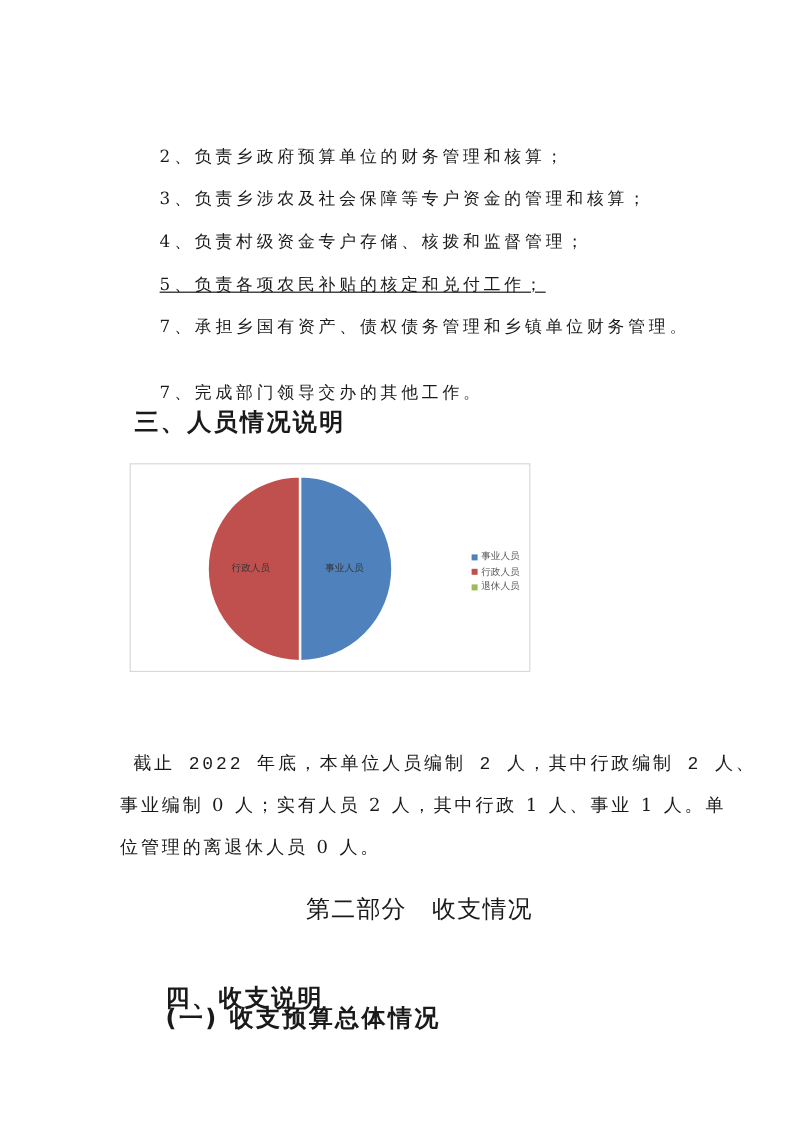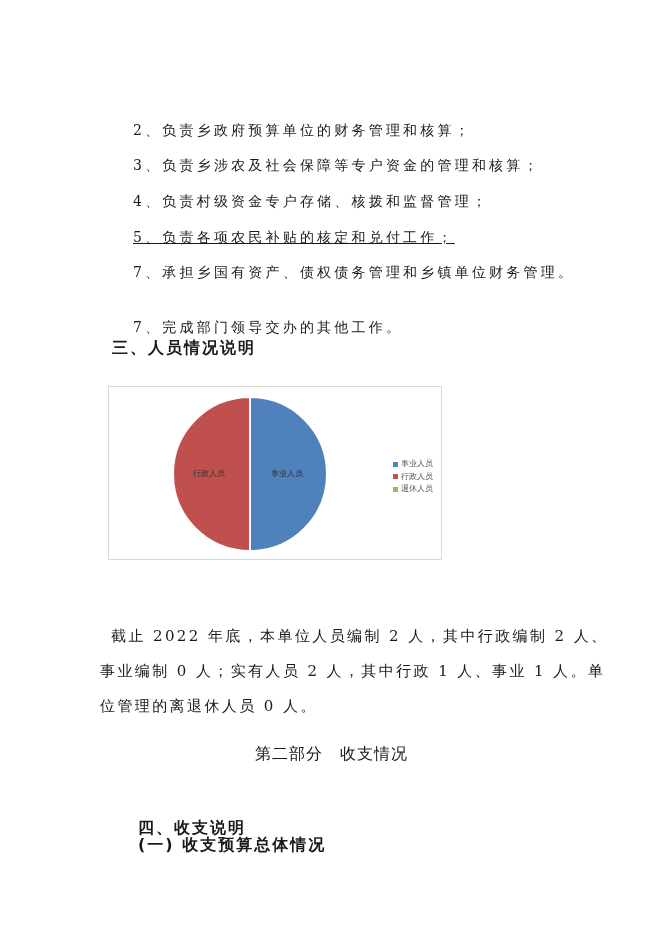--- a/index.html
+++ b/index.html
@@ -1,22 +1,22 @@
 <!DOCTYPE html>
 <html><head>
 <meta charset="utf-8">
 <style>
   html, body { margin:0; padding:0; background:#ffffff; }
   body { width:662px; height:936px; position:relative; overflow:hidden;
          font-family:"DejaVu Serif","Liberation Serif",serif; color:#1a1a1a; }
   .line { position:absolute; font-size:14px; letter-spacing:3.2px; white-space:nowrap; }
-  .heading { position:absolute; font-size:16px; font-weight:bold; letter-spacing:2px; white-space:nowrap;
+  .heading { position:absolute; font-size:20px; font-weight:bold; letter-spacing:2px; white-space:nowrap;
              font-family:"DejaVu Sans","Liberation Sans",sans-serif; }
   .para { position:absolute; font-size:15px; letter-spacing:2.4px; white-space:nowrap; }
-  .part-title { position:absolute; font-size:16px; white-space:nowrap; letter-spacing:1px;
+  .part-title { position:absolute; font-size:20px; white-space:nowrap; letter-spacing:1px;
                 font-family:Liberation Mono, monospace; }
   .chart-frame { position:absolute; left:108px; top:386px; width:334px; height:174px;
                  border:1px solid #d9d9d9; background:#fff; box-sizing:border-box; }
   .chart-frame svg { position:absolute; left:0; top:0; }
   .legend { position:absolute; left:284px; top:71px; font-size:8px; color:#555;
             font-family:"DejaVu Sans","Liberation Sans",sans-serif; line-height:12.5px; }
   .legend-item { display:flex; align-items:center; }
   .swatch { width:5px; height:5px; margin-right:3px; display:inline-block; }
   .slice-label { position:absolute; font-size:8px; color:#333;
                  font-family:"DejaVu Sans","Liberation Sans",sans-serif; white-space:nowrap; }
@@ -51,20 +51,20 @@
       <span class="swatch" style="background:#c0504d;"></span>
       <span>行政人员</span>
     </div>
     <div class="legend-item">
       <span class="swatch" style="background:#9bbb59;"></span>
       <span>退休人员</span>
     </div>
   </div>
 </div>
 
-<div class="para" style="left:111px; top:627px;">截止 2022 年底，本单位人员编制 2 人，其中行政编制 2 人、</div>
+<div class="para" style="left:111px; top:627px;font-family:Liberation Mono, monospace;">截止 2022 年底，本单位人员编制 2 人，其中行政编制 2 人、</div>
 <div class="para" style="left:100px; top:662px;">事业编制 0 人；实有人员 2 人，其中行政 1 人、事业 1 人。单</div>
 <div class="para" style="left:100px; top:697px;">位管理的离退休人员 0 人。</div>
 
 <div class="part-title" style="left:255px; top:744px;">第二部分　收支情况</div>
 
 <div class="heading" style="left:138px; top:798px;margin-top:20px;">四、收支说明</div>
 <div class="heading" style="left:138px; top:835px;">(一) 收支预算总体情况</div>
 
 </body></html>

